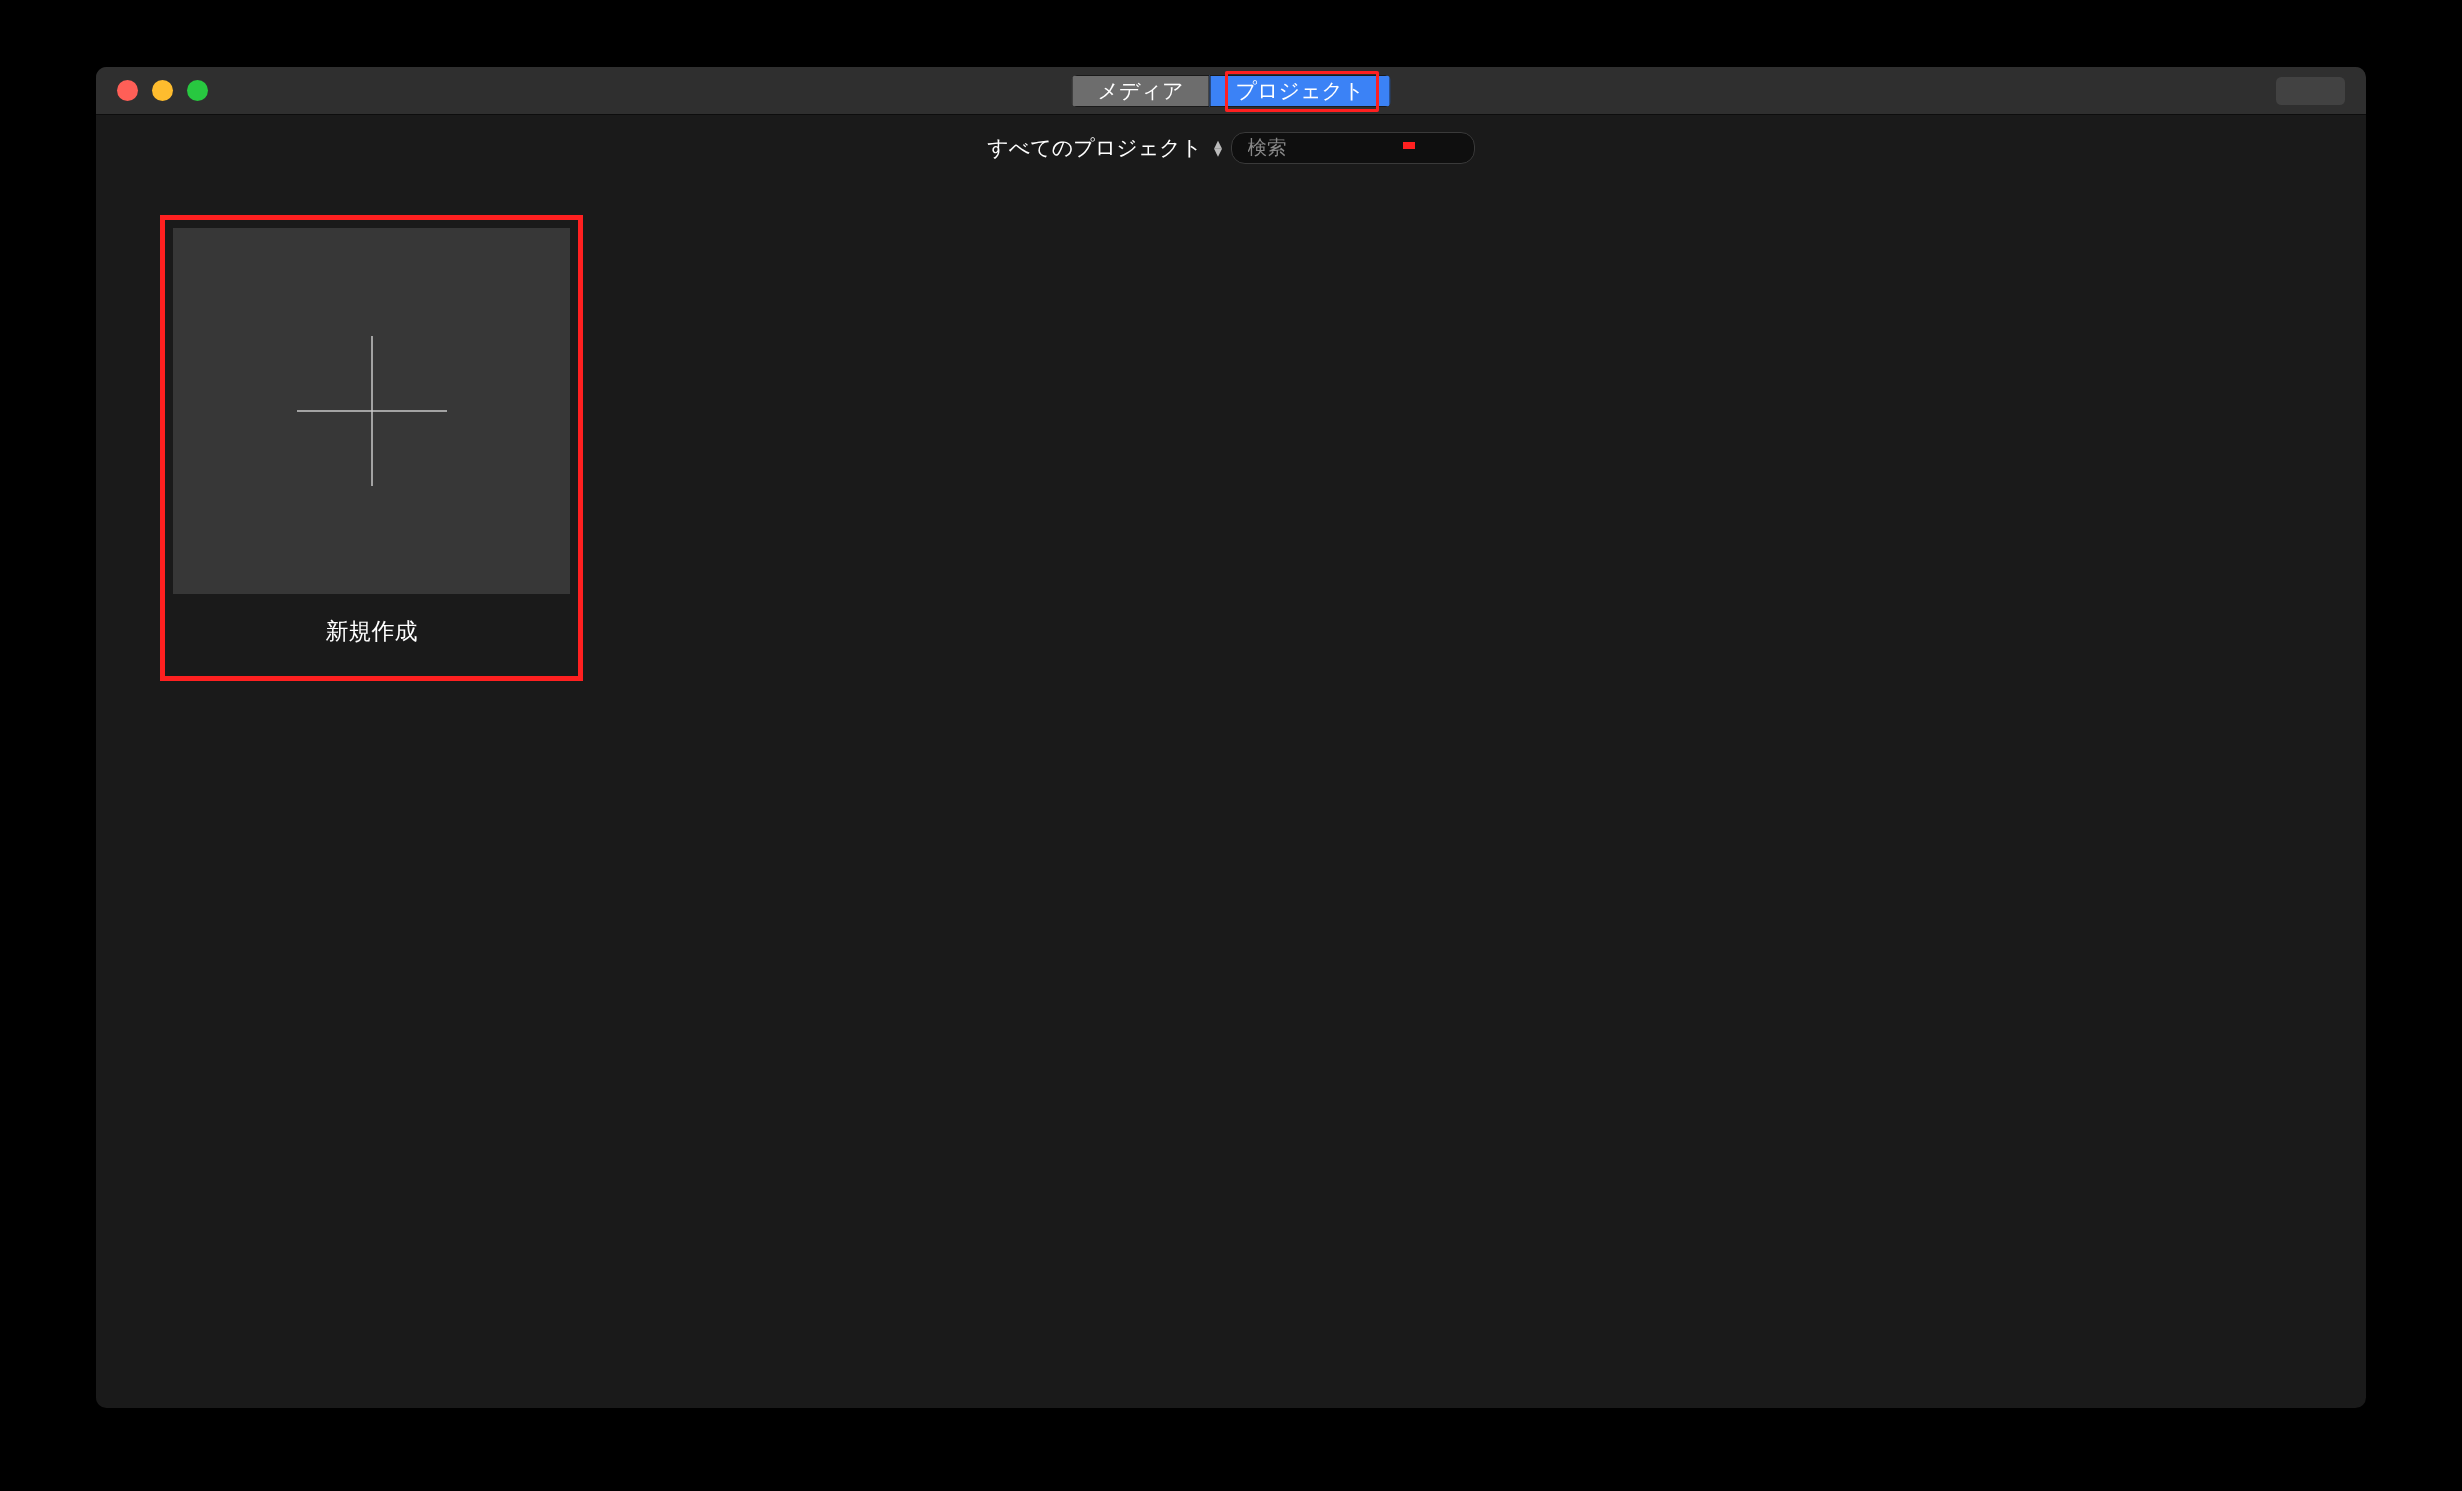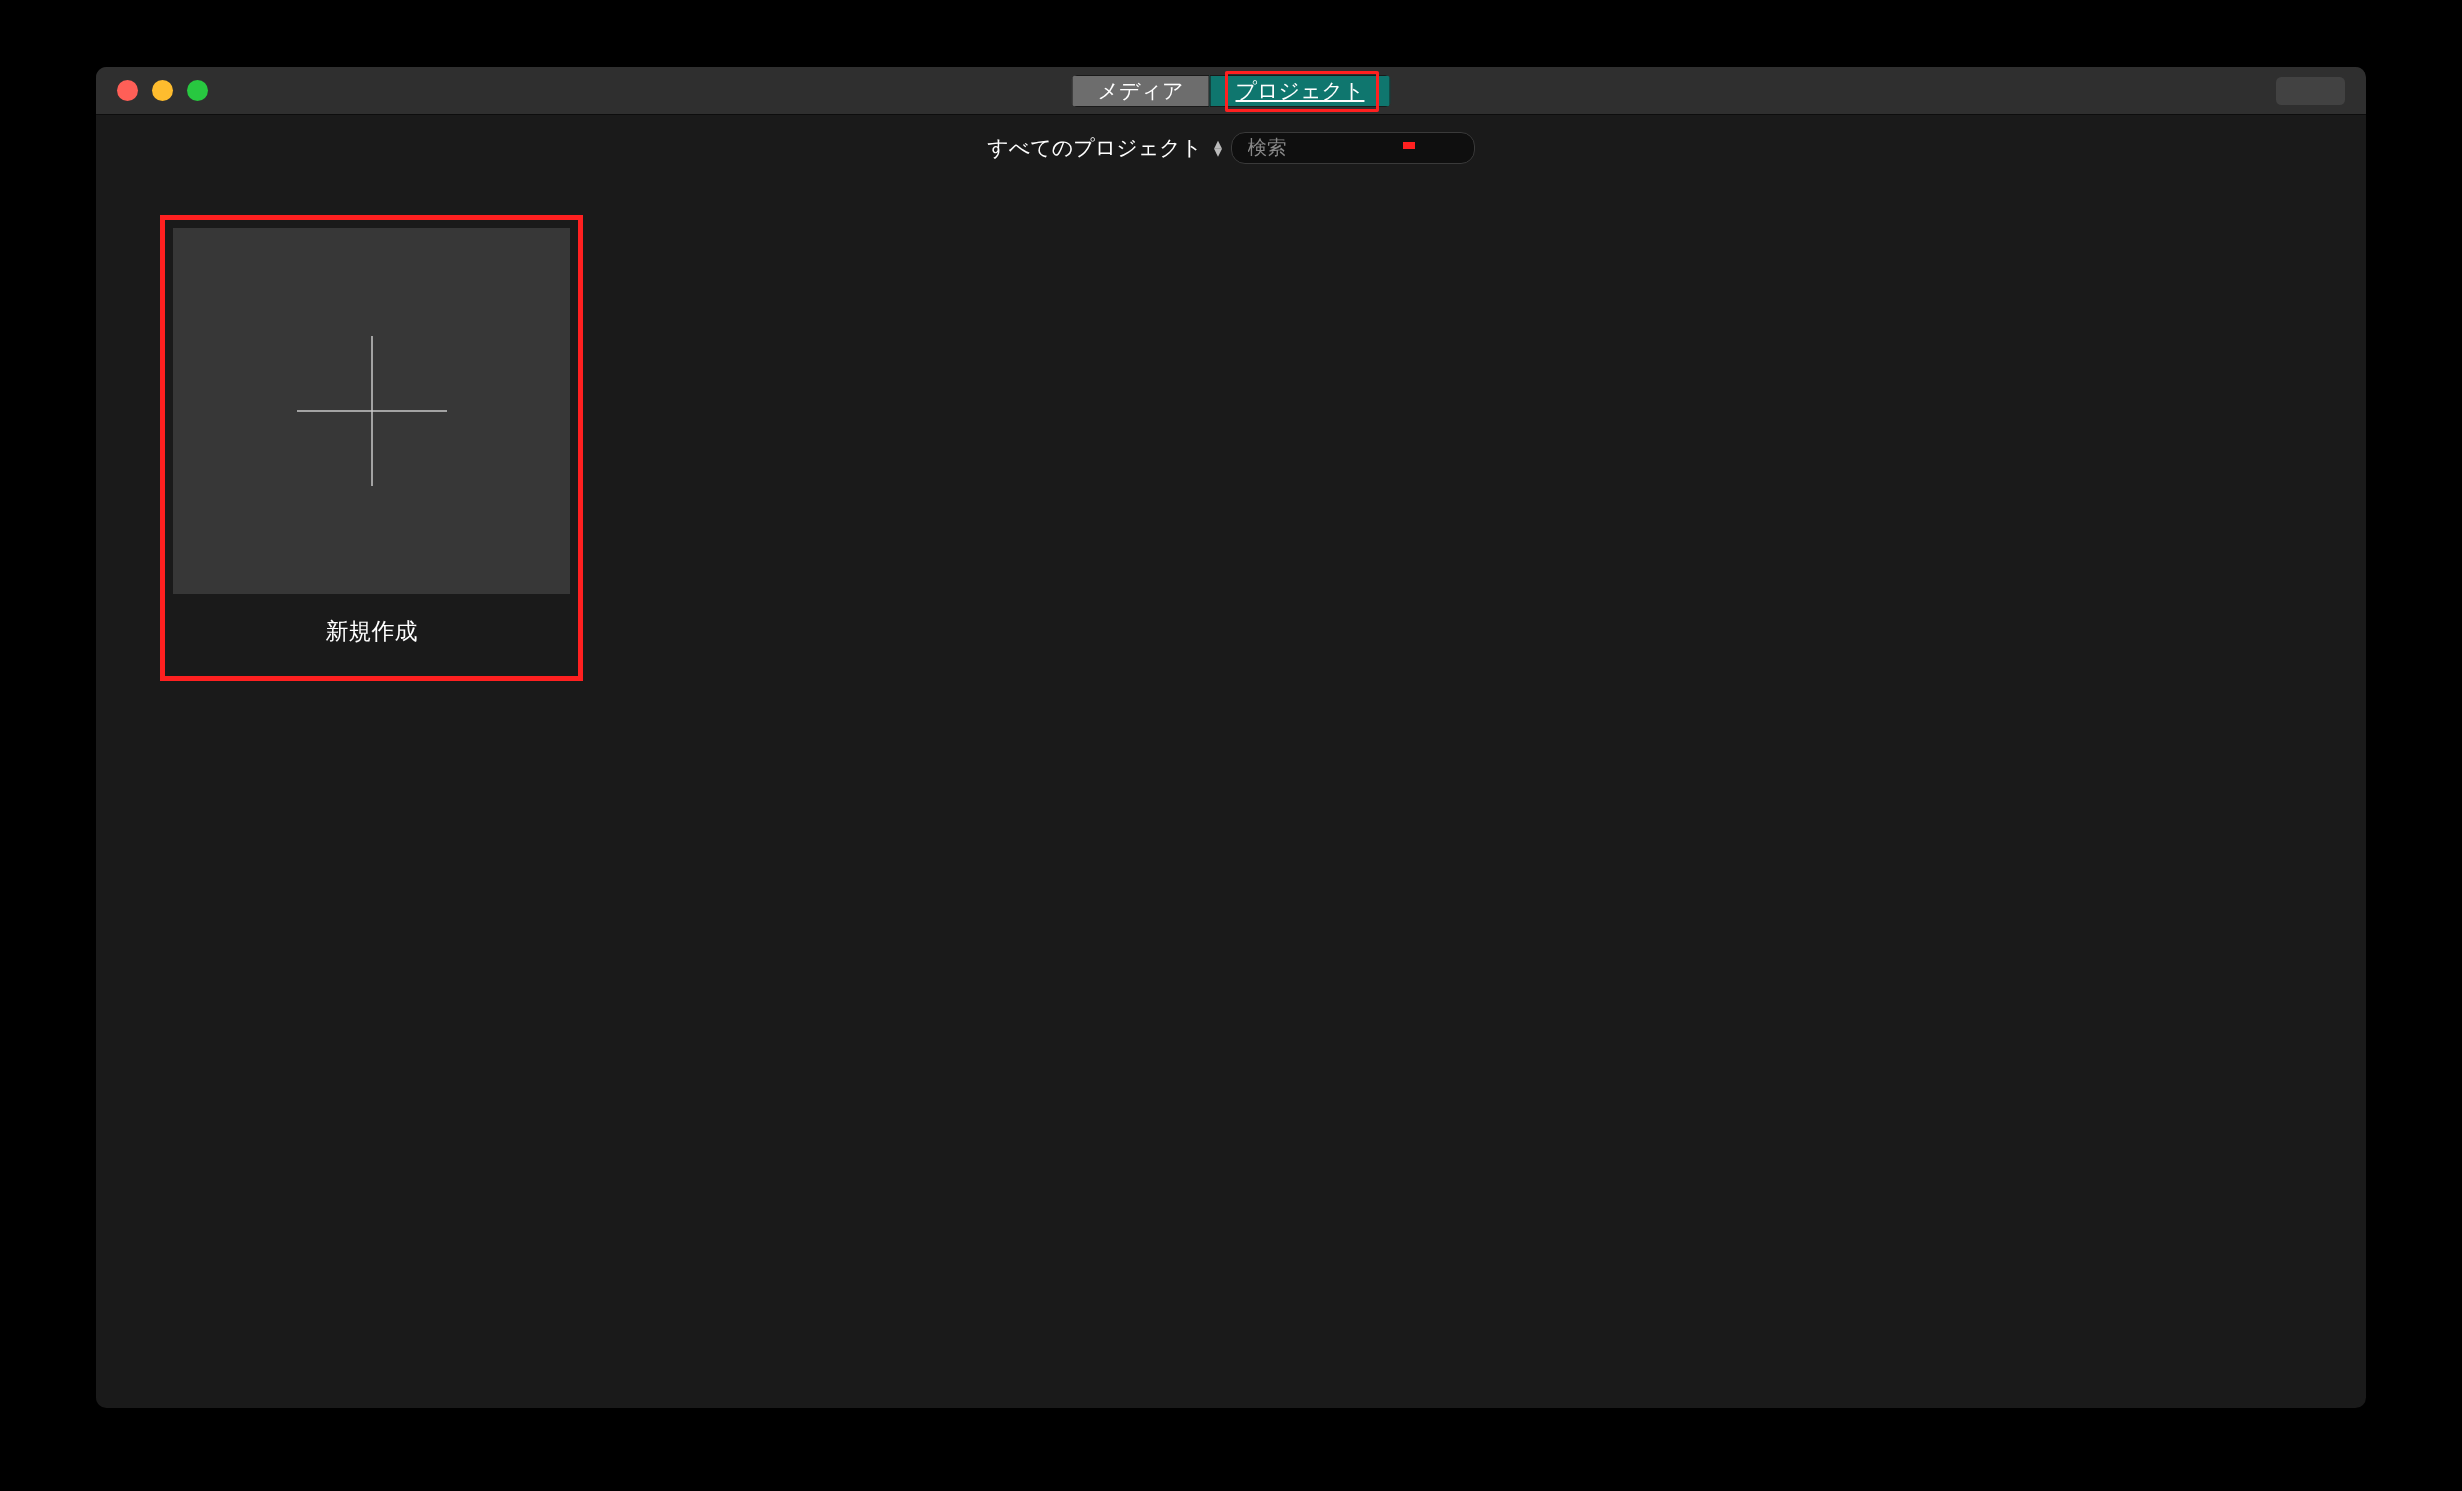--- a/index.html
+++ b/index.html
@@ -65,23 +65,22 @@
       height: 32px;
       display: flex;
       align-items: center;
       border: 0.9px solid #1a1a1a;
     }
     .tab.inactive {
       background: #6d6d6d;
       color: #fff;
     }
     .tab.active {
-      background: #0f766e;
-      color: #fff;
-      text-decoration: underline;
+      background: #3b82f6;
+      color: #fff;
     }
     .tab-highlight {
       position: absolute;
       border: 3.5px solid #ff2020;
       border-radius: 1.8px;
     }
     .top-right-placeholder {
       position: absolute;
       right: 21px;
       width: 69px;

